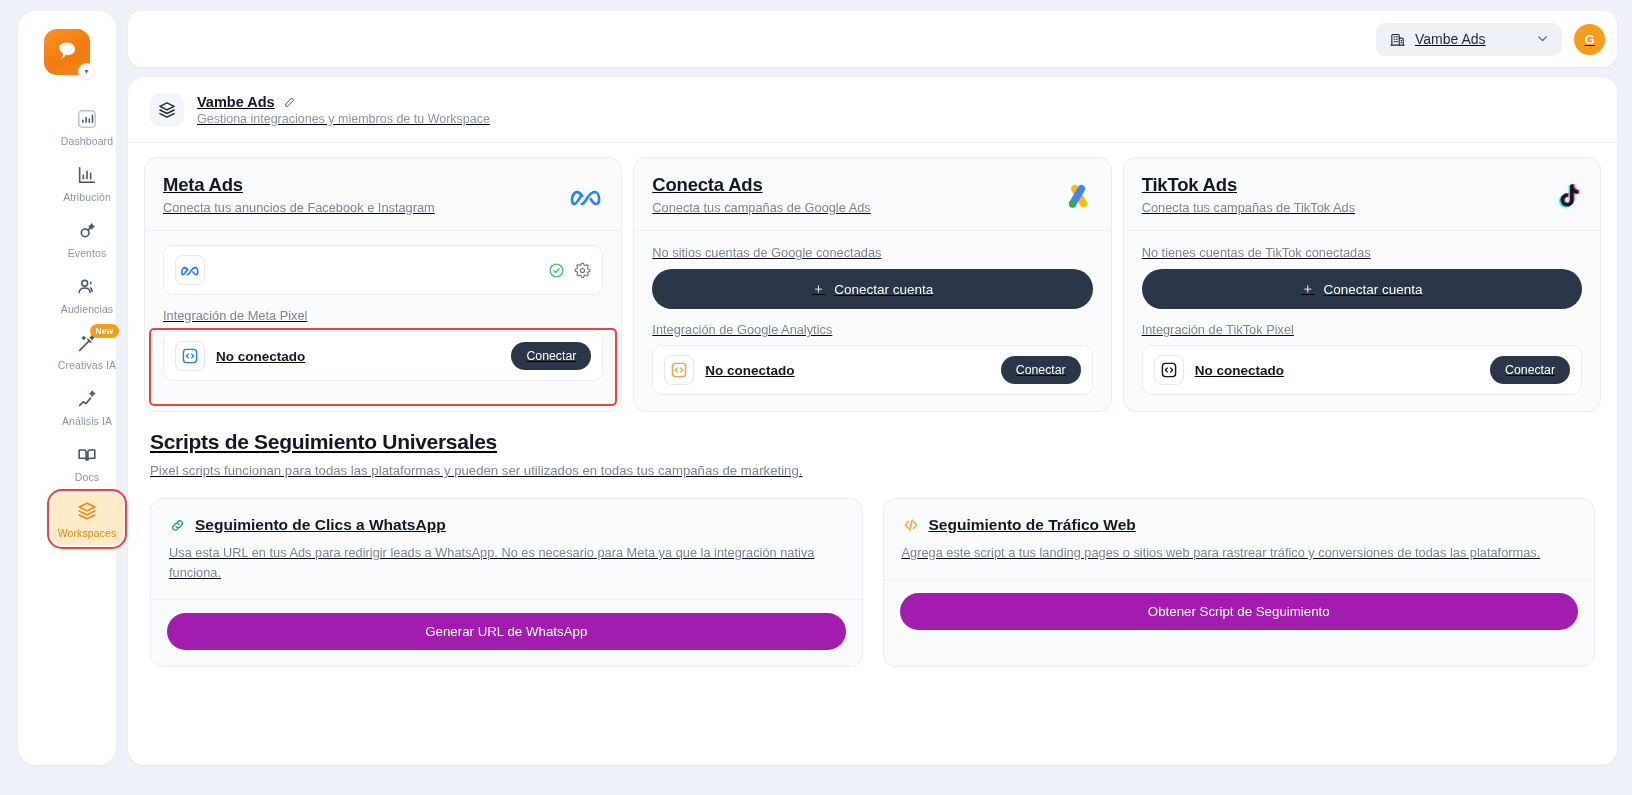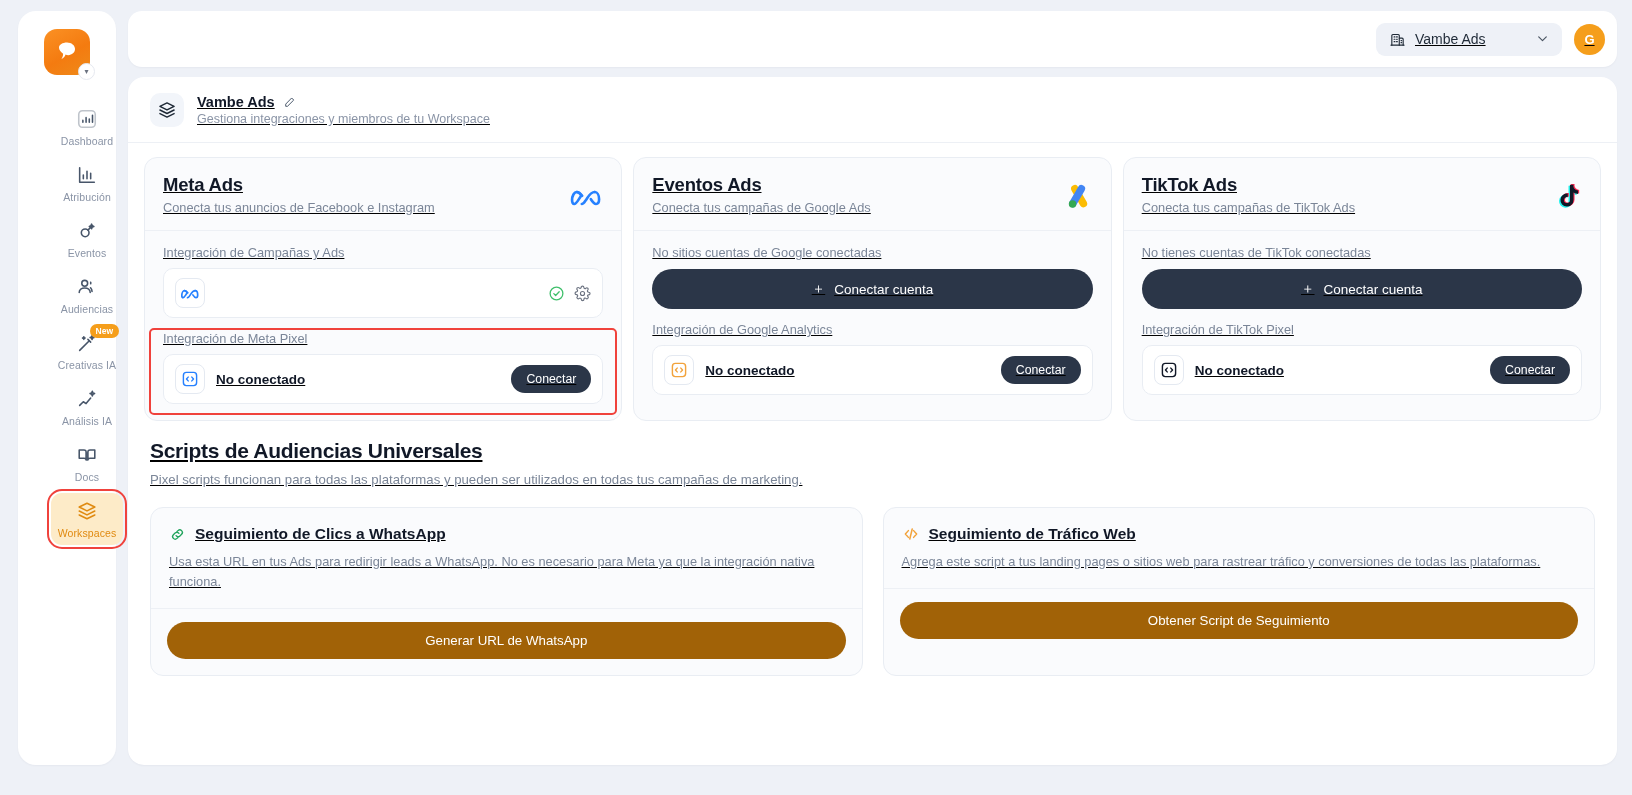--- a/index.html
+++ b/index.html
@@ -156,21 +156,21 @@
   .script-card {
     flex: 1; background: #fafbfd; border: 1px solid #e9edf3; border-radius: 13px;
     overflow: hidden;
   }
   .script-head { padding: 17px 18px 16px; }
   .script-title-row { display: flex; align-items: center; gap: 9px; }
   .script-title { font-size: 15.5px; font-weight: 700; color: #111827; }
   .script-desc { font-size: 12.8px; color: #7b8698; margin-top: 9px; line-height: 1.55; }
   .script-foot { border-top: 1px solid #edf0f5; padding: 13px 16px 16px; }
   .btn-wide {
-    width: 100%; background: #a16207; color: #fff; border: none;
+    width: 100%; background: #a21caf; color: #fff; border: none;
     border-radius: 999px; padding: 11px 0; font-size: 13.3px;
     cursor: pointer; font-family: inherit;
   }
 </style>
 </head>
 <body>
 
 <div class="app">
 
   <aside class="sidebar">
@@ -330,21 +330,20 @@
             <span style="display:flex;margin-top:2px">
               <svg viewBox="0 0 40 24" width="34" height="22">
                 <path d="M3.6 16.8c0-4.9 2.4-9.5 5.6-9.5 1.8 0 3.2 1.1 5.3 4.1 -2 3-3.2 4.9-3.2 4.9 -2.7 4.2-3.6 5.1-5.1 5.1C4.7 21.4 3.6 19.8 3.6 16.8z" fill="none" stroke="#2681FF" stroke-width="3.1"></path>
                 <path d="M30.3 7.3c-3.4 0-6 2.6-8.8 7 -1.4 2.2-2.2 3.4-2.2 3.4 -2.2 3.4-3.1 3.7-4.2 3.7" fill="none" stroke="#2681FF" stroke-width="3.1" stroke-linecap="round"></path>
                 <path d="M30.3 7.3c2.9 0 5.1 3.6 5.1 8.6 0 3.4-1.3 5.5-3.6 5.5 -2.1 0-3.5-1.5-6.1-5.6" fill="none" stroke="#2681FF" stroke-width="3.1" stroke-linecap="round"></path>
                 <path d="M9.2 7.3c2.1 0 3.9 1.1 6.3 4.4" fill="none" stroke="#2681FF" stroke-width="3.1" stroke-linecap="round"></path>
               </svg>
             </span>
           </div>
           <div class="card-body">
-            <div class="sec-label">Integración de Campañas y Ads</div>
             <div class="row-box">
               <span class="mini-icon">
                 <svg viewBox="0 0 40 24" width="20" height="14">
                   <path d="M3.6 16.8c0-4.9 2.4-9.5 5.6-9.5 1.8 0 3.2 1.1 5.3 4.1 -2 3-3.2 4.9-3.2 4.9 -2.7 4.2-3.6 5.1-5.1 5.1C4.7 21.4 3.6 19.8 3.6 16.8z" fill="none" stroke="#2681FF" stroke-width="3.4"></path>
                   <path d="M30.3 7.3c-3.4 0-6 2.6-8.8 7 -1.4 2.2-2.2 3.4-2.2 3.4 -2.2 3.4-3.1 3.7-4.2 3.7" fill="none" stroke="#2681FF" stroke-width="3.4" stroke-linecap="round"></path>
                   <path d="M30.3 7.3c2.9 0 5.1 3.6 5.1 8.6 0 3.4-1.3 5.5-3.6 5.5 -2.1 0-3.5-1.5-6.1-5.6" fill="none" stroke="#2681FF" stroke-width="3.4" stroke-linecap="round"></path>
                   <path d="M9.2 7.3c2.1 0 3.9 1.1 6.3 4.4" fill="none" stroke="#2681FF" stroke-width="3.4" stroke-linecap="round"></path>
                 </svg>
               </span>
               <span class="row-spacer"></span>
@@ -378,21 +377,21 @@
                 <button class="btn-dark">Conectar</button>
               </div>
             </div>
           </div>
           <div class="highlight-region" style="left:4px; right:4px; top:170px; bottom:5px;"></div>
         </article>
 
         <article class="card">
           <div class="card-head">
             <div>
-              <div class="card-title">Eventos Ads</div>
+              <div class="card-title">Conecta Ads</div>
               <div class="card-sub">Conecta tus campañas de Google Ads</div>
             </div>
             <span style="display:flex;margin-top:2px">
               <svg viewBox="0 0 32 32" width="30" height="30">
                 <path d="M10.6 4.8a4 4 0 0 1 5.5 1.5l9.3 16.1a4 4 0 0 1-6.9 4L9.2 10.3a4 4 0 0 1 1.4-5.5z" fill="#FBBC04"></path>
                 <path d="M21.6 4.8a4 4 0 0 0-5.5 1.5L6.8 22.4a4 4 0 0 0 6.9 4L23 10.3a4 4 0 0 0-1.4-5.5z" fill="#4285F4"></path>
                 <circle cx="10.2" cy="24.4" r="4" fill="#34A853"></circle>
               </svg>
             </span>
           </div>
@@ -453,21 +452,21 @@
                 <span class="row-status">No conectado</span>
                 <span class="row-spacer"></span>
                 <button class="btn-dark">Conectar</button>
               </div>
             </div>
           </div>
         </article>
       </div>
 
       <div class="scripts">
-        <h2 class="scripts-title">Scripts de Audiencias Universales</h2>
+        <h2 class="scripts-title">Scripts de Seguimiento Universales</h2>
         <p class="scripts-sub">Pixel scripts funcionan para todas las plataformas y pueden ser utilizados en todas tus campañas de marketing.</p>
 
         <div class="script-cards">
 
           <article class="script-card">
             <div class="script-head">
               <div class="script-title-row">
                 <span style="display:flex;color:#22A45D">
                   <svg viewBox="0 0 24 24" width="17" height="17" fill="none" stroke="currentColor" stroke-width="1.9" stroke-linecap="round" stroke-linejoin="round">
                     <path d="M10 13.6a3.6 3.6 0 0 0 5.4.4l2.4-2.4a3.6 3.6 0 0 0-5.1-5.1l-1.4 1.4"></path>

